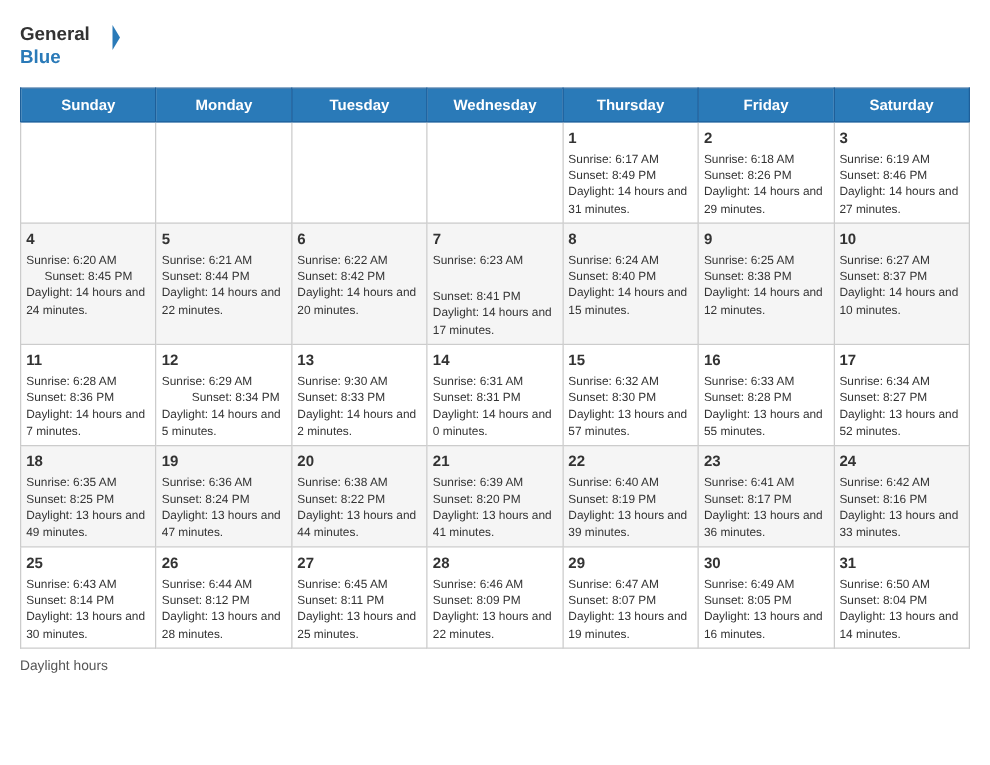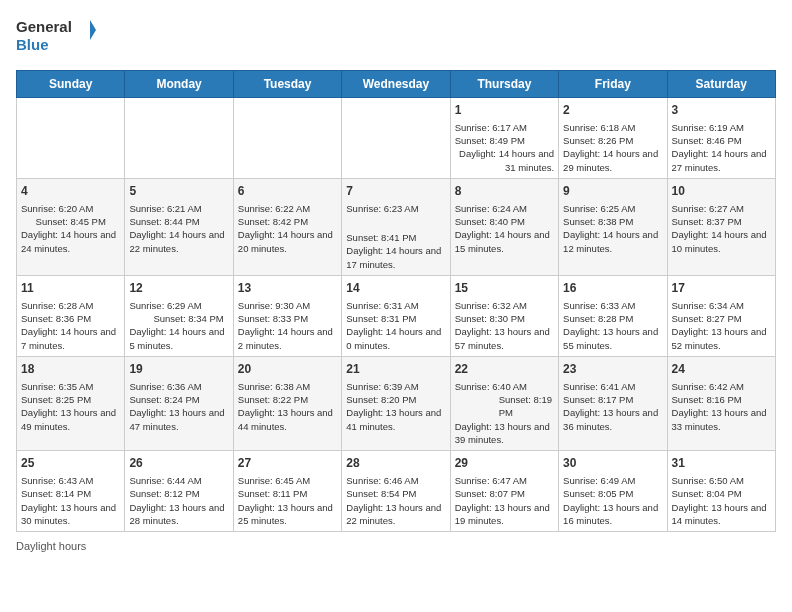--- a/index.html
+++ b/index.html
@@ -106,21 +106,21 @@
   <tbody id="calendar-body">
   <tr>
         <td class="empty-cell"></td>
         <td class="empty-cell"></td>
         <td class="empty-cell"></td>
         <td class="empty-cell"></td>
         <td>
           <span class="day-num">1</span>
           <span style="display: block;">Sunrise: 6:17 AM</span>
           <span style="display: block;">Sunset: 8:49 PM</span>
-          <span style="display: block; text-align: right;">Daylight: 14 hours and 31 minutes.</span>
+          <span style="display: block;">Daylight: 14 hours and 31 minutes.</span>
         </td>
         <td>
           <span class="day-num">2</span>
           <span style="display: block;">Sunrise: 6:18 AM</span>
           <span style="display: block;">Sunset: 8:26 PM</span>
           <span style="display: block;">Daylight: 14 hours and 29 minutes.</span>
         </td>
         <td>
           <span class="day-num">3</span>
           <span style="display: block;">Sunrise: 6:19 AM</span>
@@ -237,21 +237,21 @@
         </td>
         <td>
           <span class="day-num">21</span>
           <span style="display: block;">Sunrise: 6:39 AM</span>
           <span style="display: block;">Sunset: 8:20 PM</span>
           <span style="display: block;">Daylight: 13 hours and 41 minutes.</span>
         </td>
         <td>
           <span class="day-num">22</span>
           <span style="display: block;">Sunrise: 6:40 AM</span>
-          <span style="display: block; margin-left: 44px;">Sunset: 8:19 PM</span>
+          <span style="display: block;">Sunset: 8:19 PM</span>
           <span style="display: block;">Daylight: 13 hours and 39 minutes.</span>
         </td>
         <td>
           <span class="day-num">23</span>
           <span style="display: block;">Sunrise: 6:41 AM</span>
           <span style="display: block;">Sunset: 8:17 PM</span>
           <span style="display: block;">Daylight: 13 hours and 36 minutes.</span>
         </td>
         <td>
           <span class="day-num">24</span>
@@ -275,21 +275,21 @@
         </td>
         <td>
           <span class="day-num">27</span>
           <span style="display: block;">Sunrise: 6:45 AM</span>
           <span style="display: block;">Sunset: 8:11 PM</span>
           <span style="display: block;">Daylight: 13 hours and 25 minutes.</span>
         </td>
         <td>
           <span class="day-num">28</span>
           <span style="display: block;">Sunrise: 6:46 AM</span>
-          <span style="display: block;">Sunset: 8:54 PM</span>
+          <span style="display: block;">Sunset: 8:09 PM</span>
           <span style="display: block;">Daylight: 13 hours and 22 minutes.</span>
         </td>
         <td>
           <span class="day-num">29</span>
           <span style="display: block;">Sunrise: 6:47 AM</span>
           <span style="display: block;">Sunset: 8:07 PM</span>
           <span style="display: block;">Daylight: 13 hours and 19 minutes.</span>
         </td>
         <td>
           <span class="day-num">30</span>

